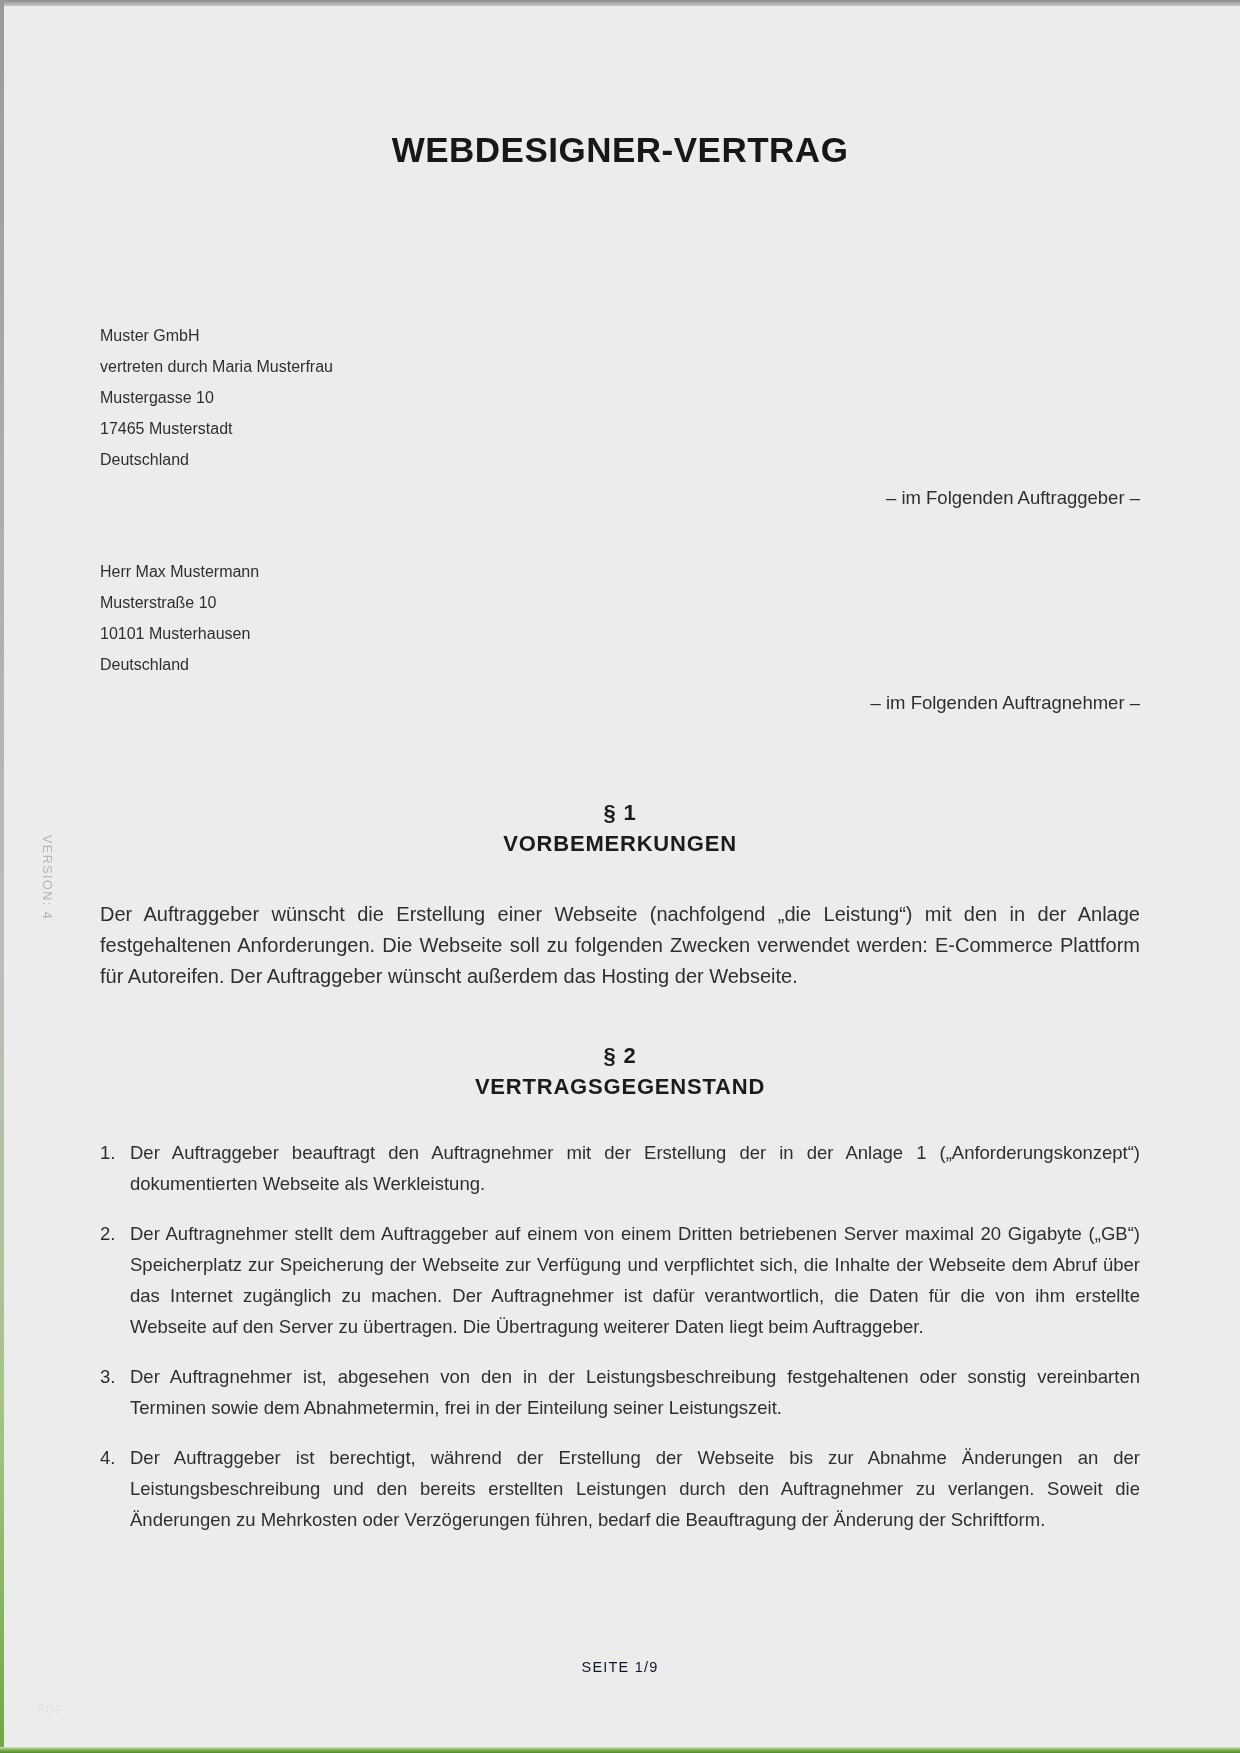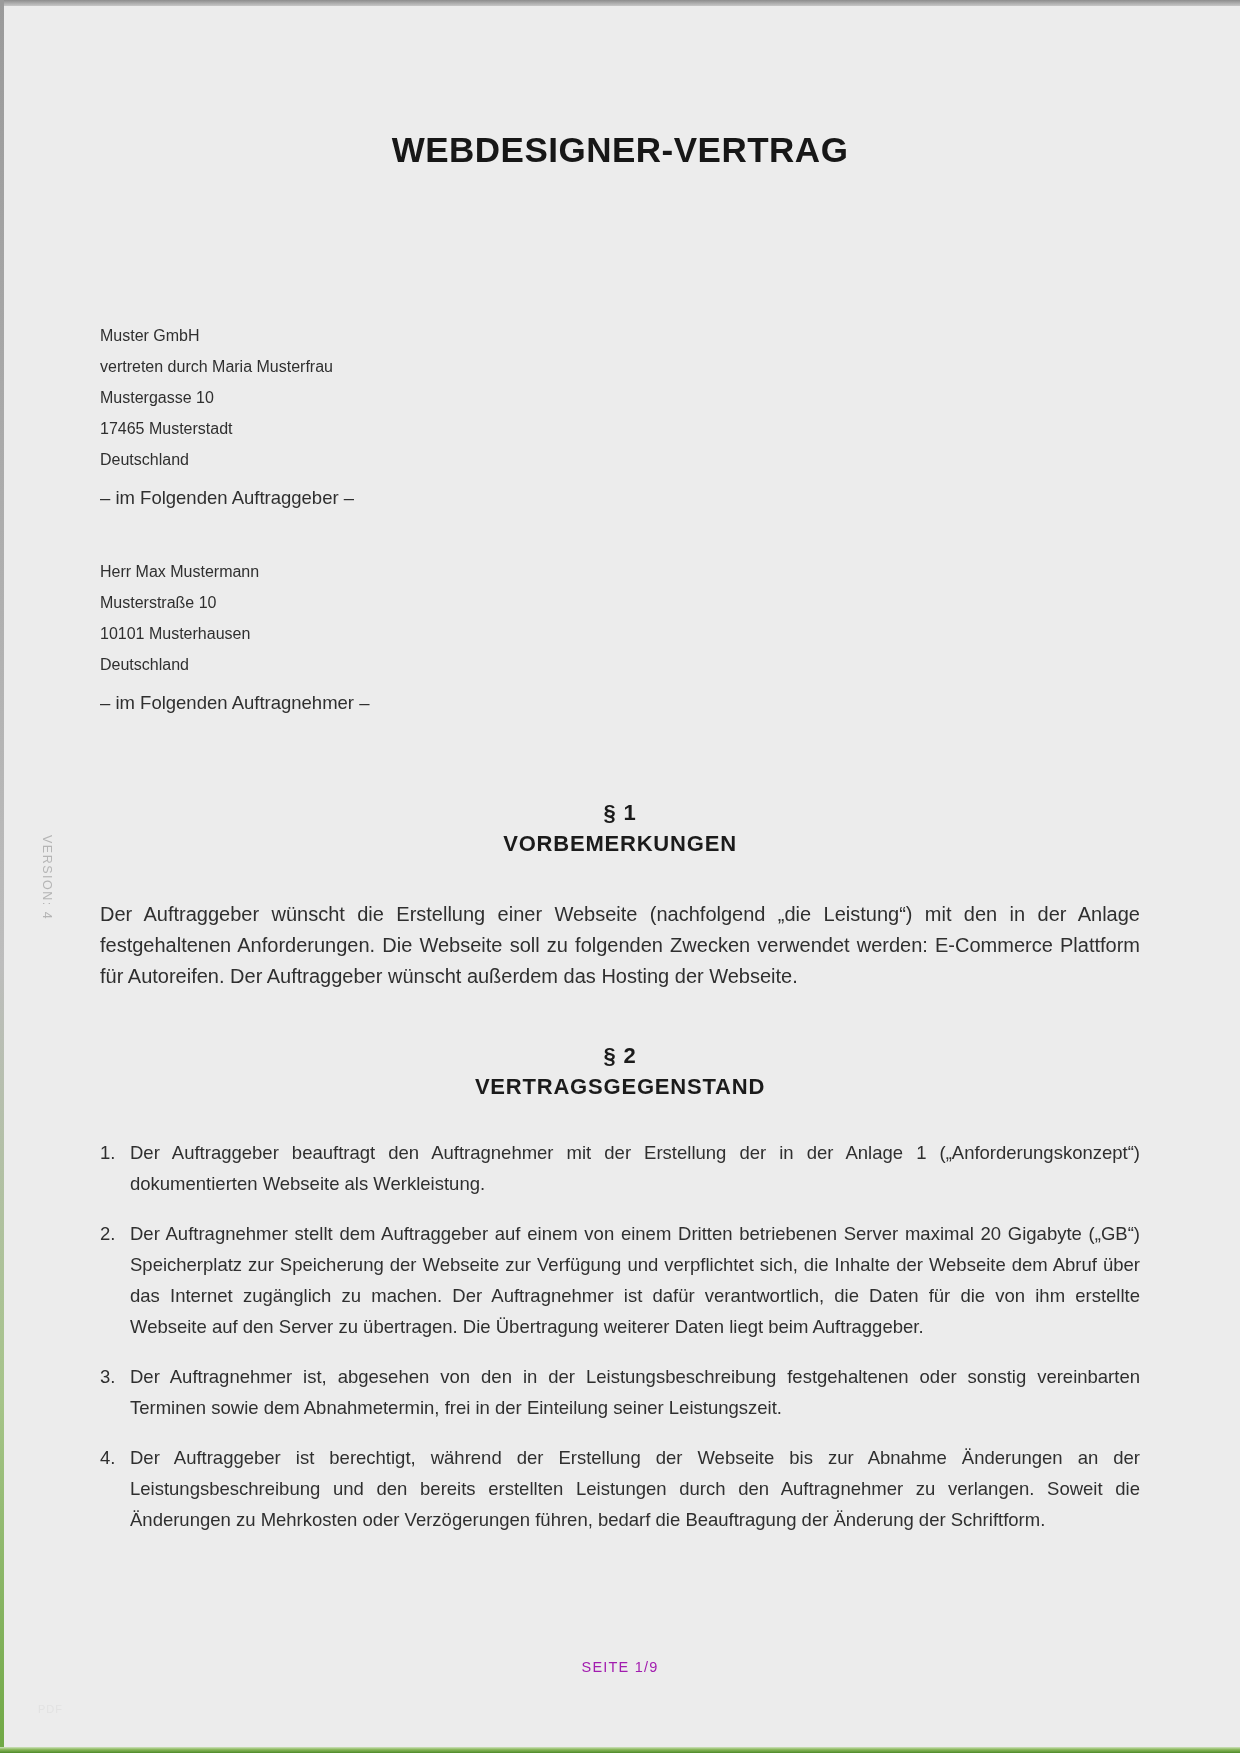--- a/index.html
+++ b/index.html
@@ -36,20 +36,21 @@
     text-align:center;
     font-size:35px;
     font-weight:bold;
     letter-spacing:0.5px;
     color:#171717;
   }
   .address-block{ font-size:16px; line-height:31px; }
   .address-block.client{ margin-top:150px; }
   .address-block.contractor{ margin-top:46px; }
   .designation{
+    text-align:right;
     font-size:18.5px;
     line-height:24px;
     margin-top:11px;
   }
   .section-heading{
     text-align:center;
     font-weight:bold;
     font-size:22px;
     line-height:31px;
     letter-spacing:0.8px;
@@ -79,21 +80,21 @@
   ol.clauses .itx{
     flex:1;
     text-align:justify;
   }
   .page-footer{
     position:absolute;
     left:0; right:0; bottom:78px;
     text-align:center;
     font-size:14.5px;
     letter-spacing:1.2px;
-    color:#a21caf;
+    color:#0f172a;
   }
   .version-label{
     position:absolute;
     left:40px; top:835px;
     writing-mode:vertical-rl;
     font-size:12.5px;
     letter-spacing:1.5px;
     color:#b5b5b5;
     white-space:nowrap;
   }

